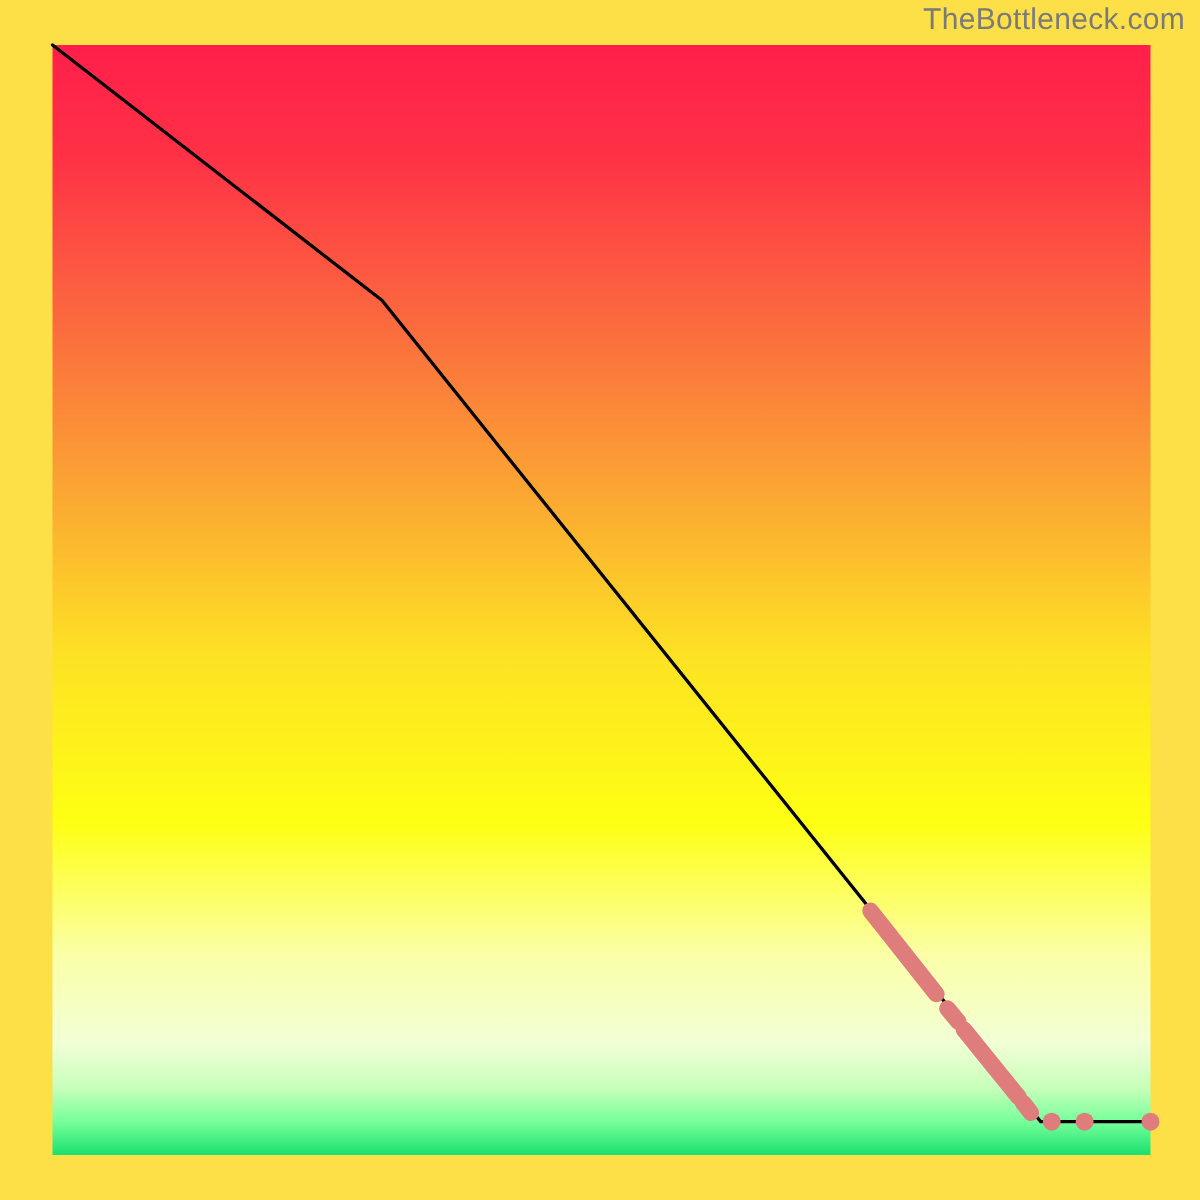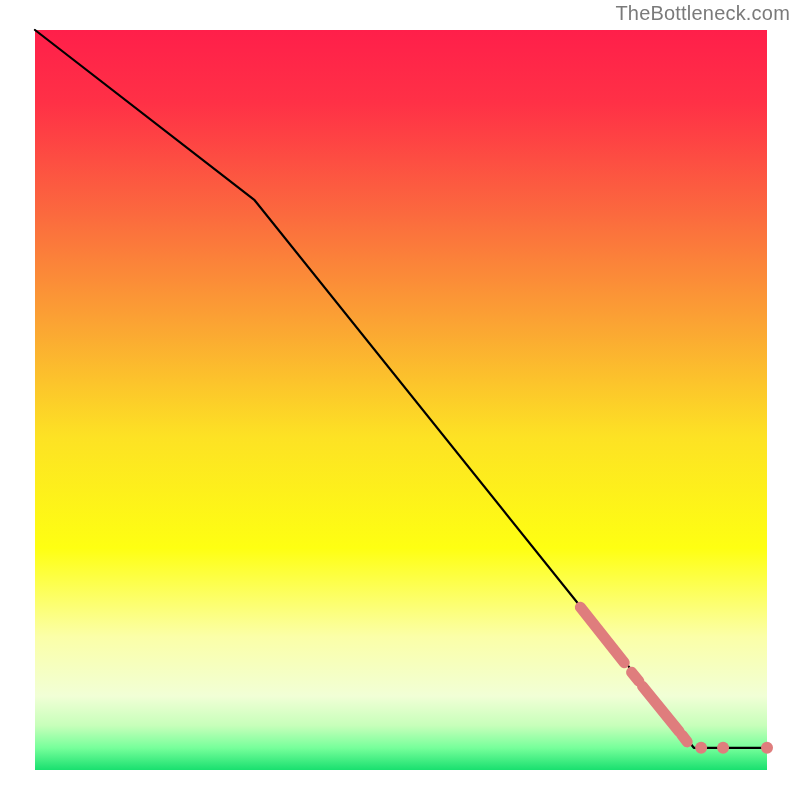--- a/index.html
+++ b/index.html
@@ -10,21 +10,21 @@
     background: #000;
     overflow: hidden;
     font-family: Arial, Helvetica, sans-serif;
   }
   .frame {
     position: absolute;
     top: 0;
     left: 0;
     width: 800px;
     height: 800px;
-    background: #ffffff;
+    background: #fde047;
   }
   .attribution {
     position: absolute;
     top: 2px;
     right: 10px;
     color: #7a7a7a;
     font-size: 20px;
     font-weight: 500;
     letter-spacing: 0.2px;
   }

